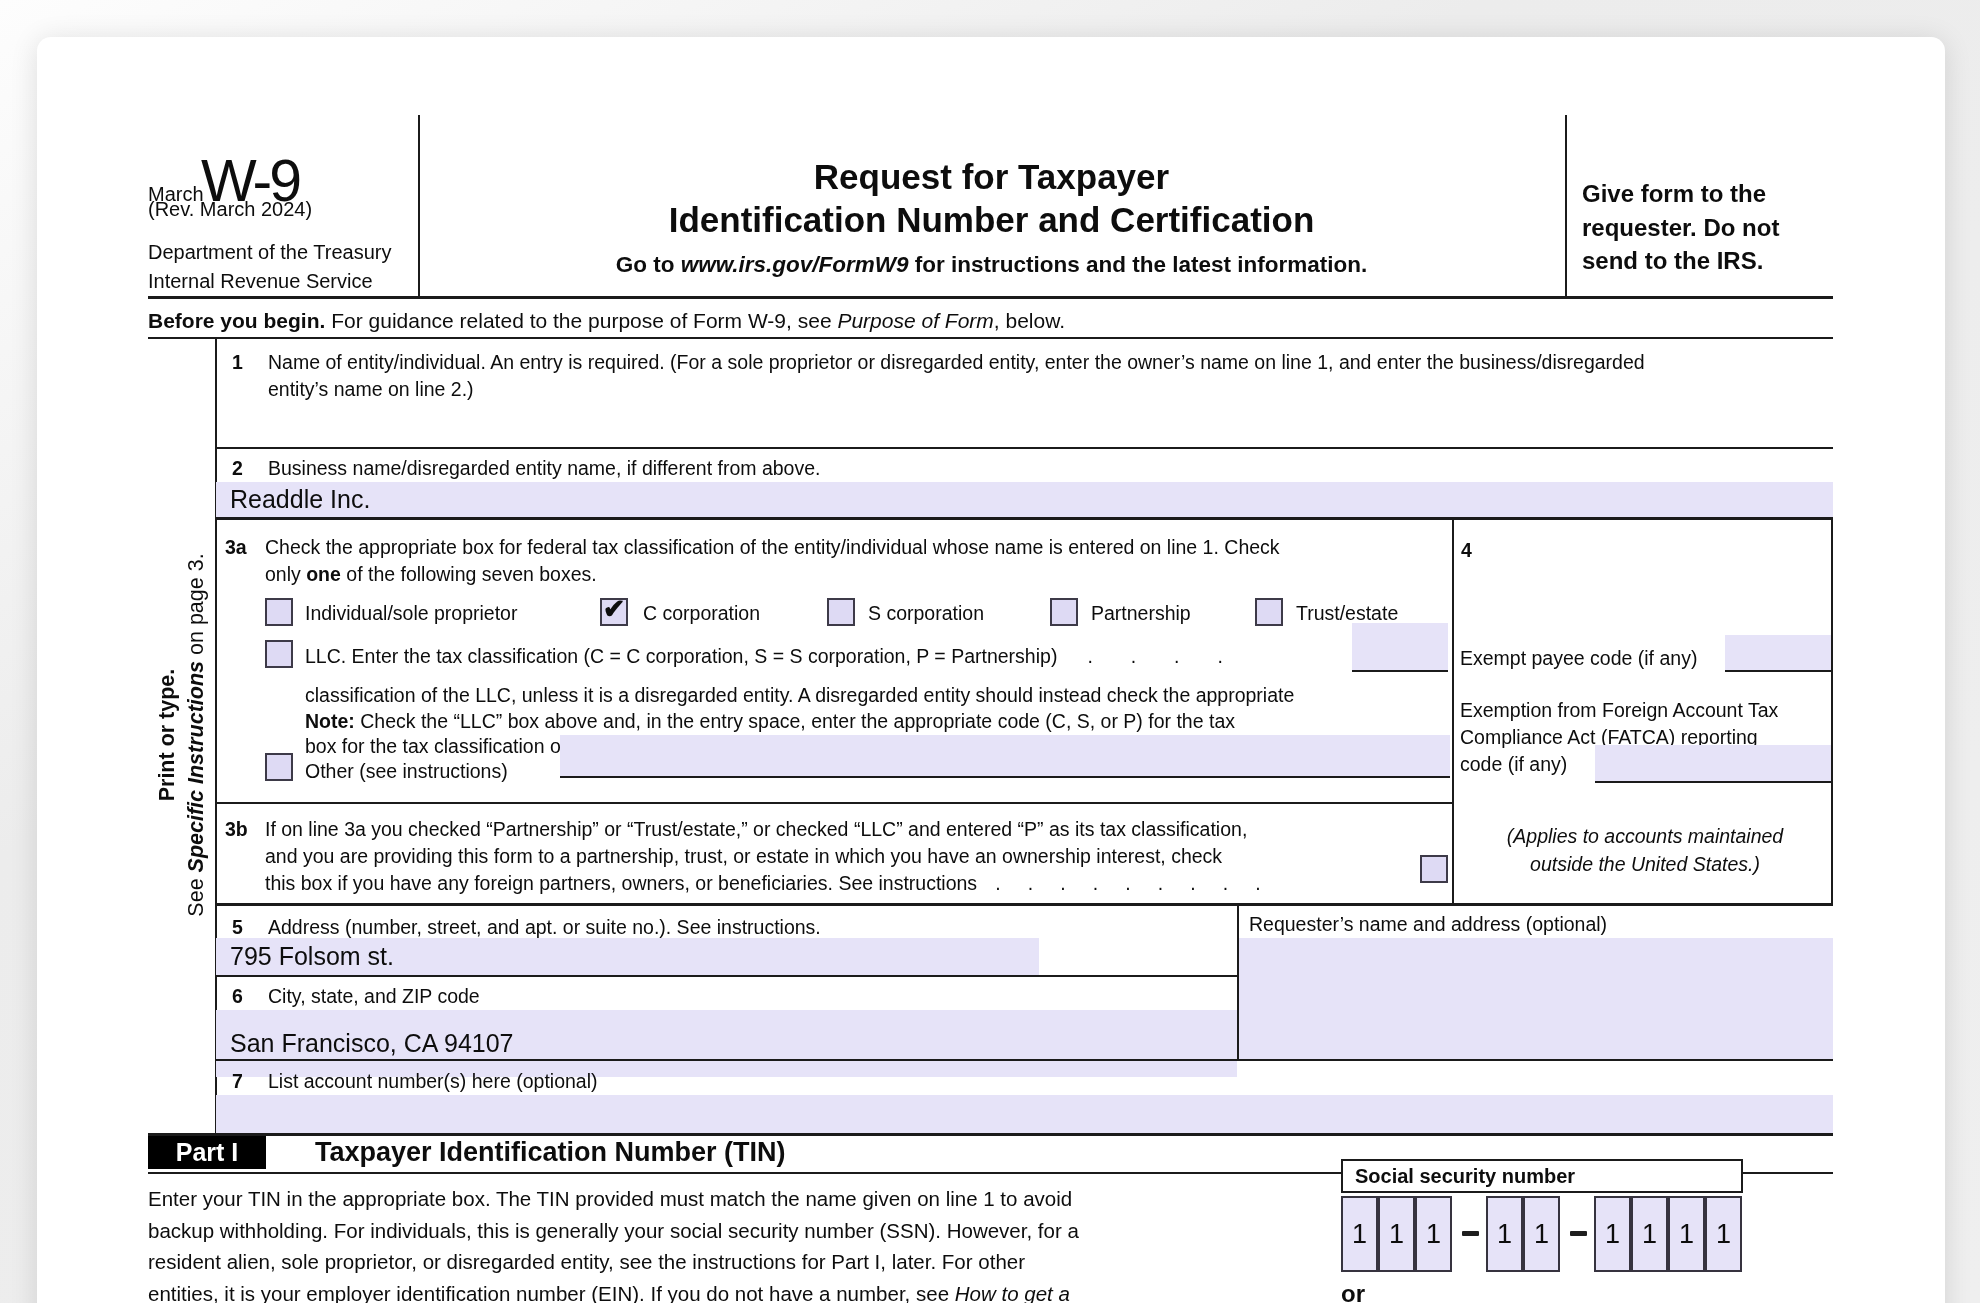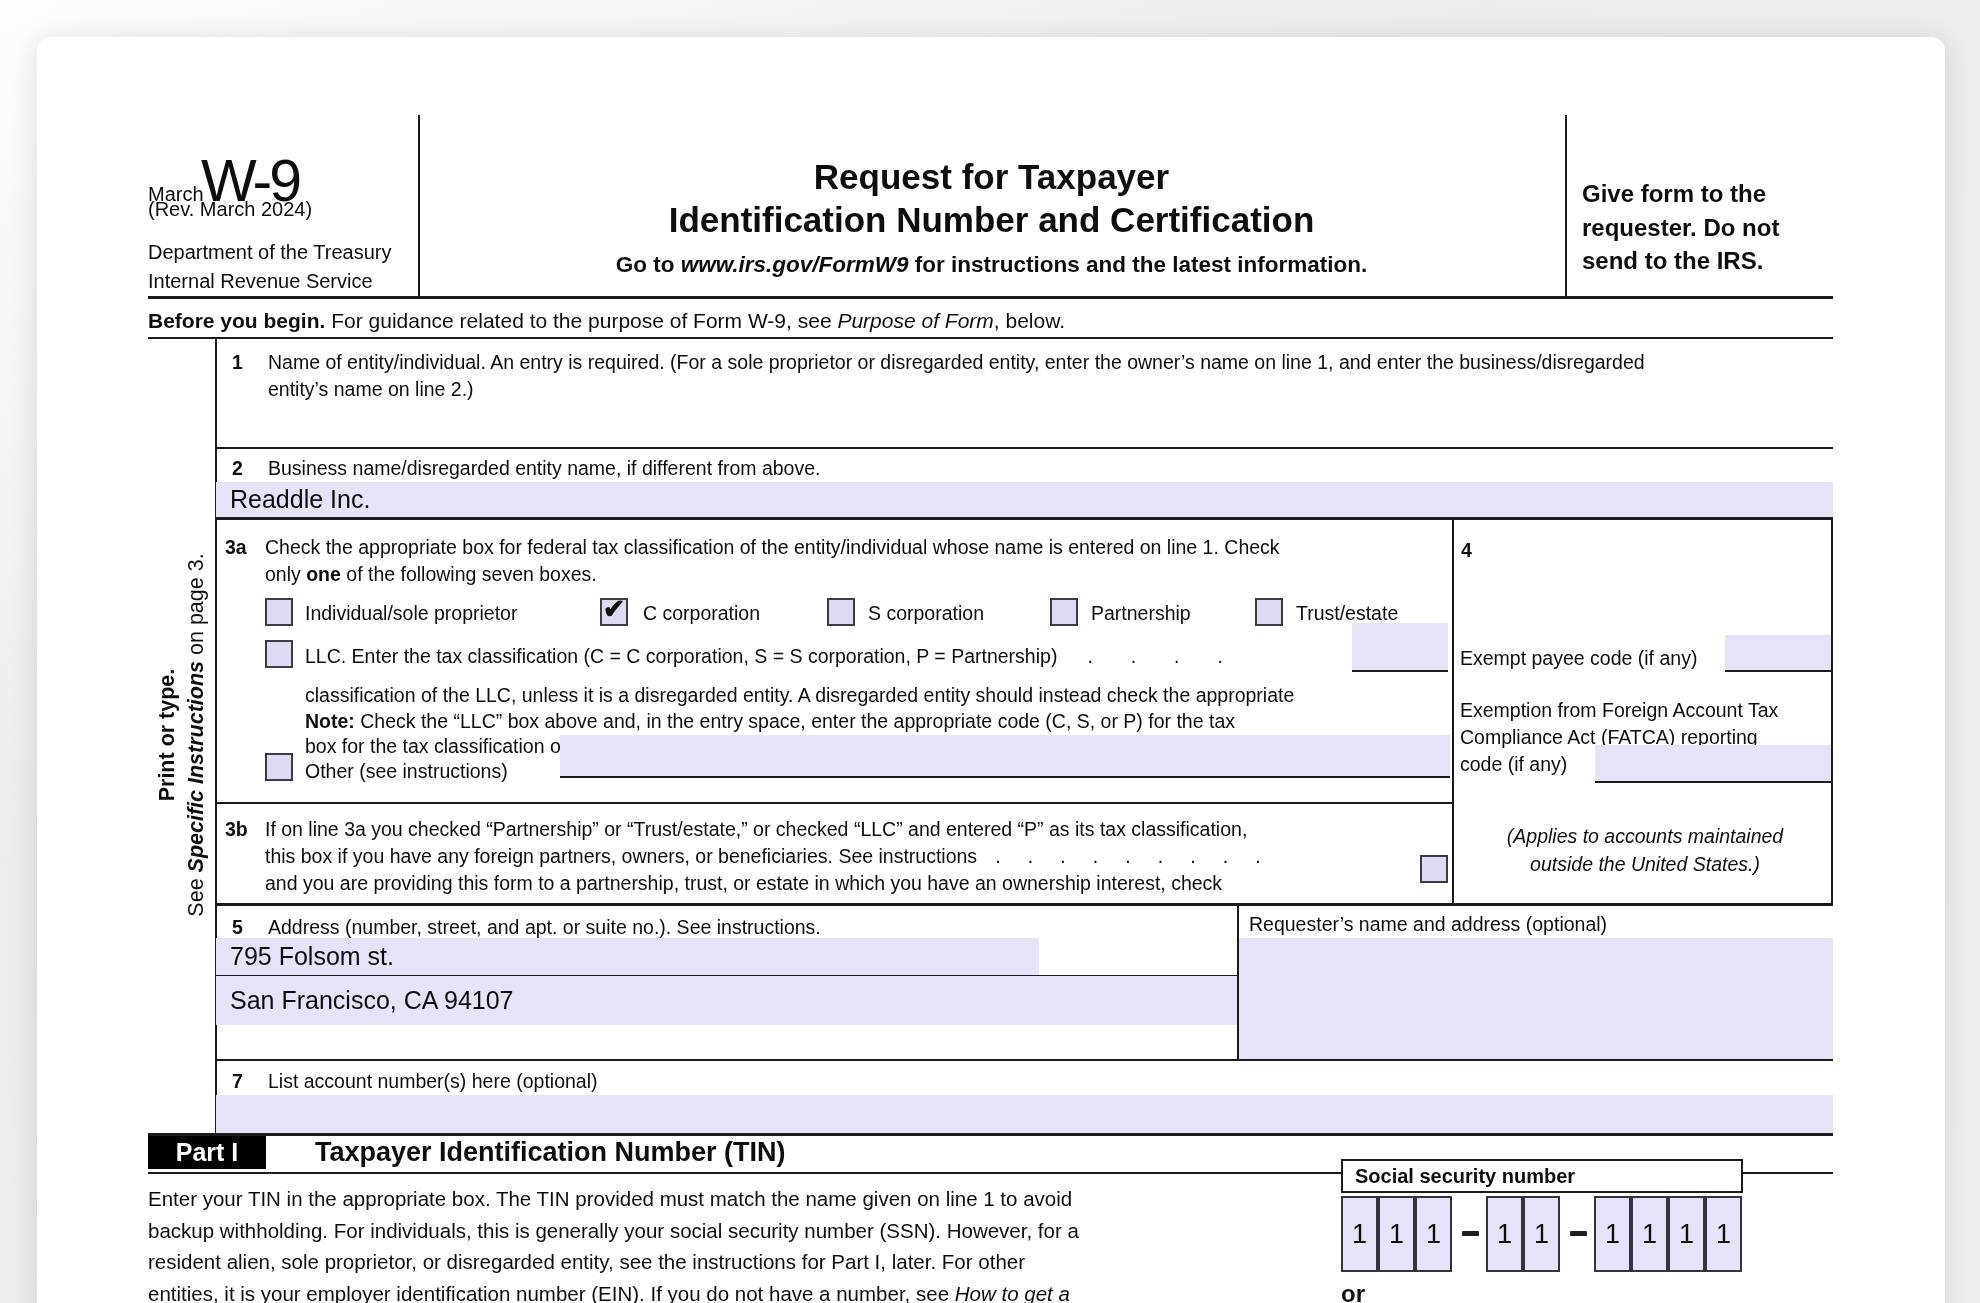--- a/index.html
+++ b/index.html
@@ -146,22 +146,22 @@
   <div class="lab" style="left:268px;top:721px">Other (see instructions)</div>
   <div class="fld" style="left:523px;top:698px;width:890px;height:43px;border-bottom:2px solid #1b1b1b">
     <div class="val"></div>
   </div>
 
   <div class="hl" style="left:178px;top:765px;width:1237px;height:2px"></div>
 
   <div class="lab" style="left:188px;top:779px"><span class="nm">3b</span></div>
   <div class="lab" style="left:228px;top:779px;width:1180px">
     <span class="bl">If on line 3a you checked “Partnership” or “Trust/estate,” or checked “LLC” and entered “P” as its tax classification,</span>
+    <span class="bl">and you are providing this form to a partnership, trust, or estate in which you have an ownership interest, check</span>
     <span class="bl"><span>this box if you have any foreign partners, owners, or beneficiaries. See instructions</span><span class="dots" style="margin-left:18px">.     .     .     .     .     .     .     .     .</span></span>
-    <span class="bl">and you are providing this form to a partnership, trust, or estate in which you have an ownership interest, check</span>
   </div>
   <div class="cb" style="left:1383px;top:818px">
       <span class="mk"></span>
     </div>
 
   <div class="hl" style="left:178px;top:866px;width:1618px;height:3px"></div>
 
   <div class="vl" style="left:1415px;top:483px;width:2px;height:383px"></div>
   <div class="vl" style="left:1794px;top:483px;width:2px;height:383px"></div>
 
@@ -194,21 +194,21 @@
   <div class="hl" style="left:178px;top:938px;width:1022px;height:1.5px"></div>
 
   <div class="vl" style="left:1200px;top:866px;width:2px;height:156px"></div>
   <div class="lab" style="left:1212px;top:874px">Requester’s name and address (optional)</div>
   <div class="fld" style="left:1202px;top:901px;width:594px;height:121px">
     <div class="val"></div>
   </div>
 
   <div class="lab" style="left:195px;top:946px"><span class="nm">6</span></div>
   <div class="lab" style="left:231px;top:946px">City, state, and ZIP code</div>
-  <div class="fld" style="left:179px;top:939px;width:1021px;height:49px">
+  <div class="fld" style="left:179px;top:973px;width:1021px;height:67px">
     <div class="val">San Francisco, CA 94107</div>
   </div>
   <div class="hl" style="left:178px;top:1022px;width:1618px;height:2px"></div>
 
   <div class="lab" style="left:195px;top:1031px"><span class="nm">7</span></div>
   <div class="lab" style="left:231px;top:1031px">List account number(s) here (optional)</div>
   <div class="fld" style="left:179px;top:1058px;width:1617px;height:38px">
     <div class="val"></div>
   </div>
 

